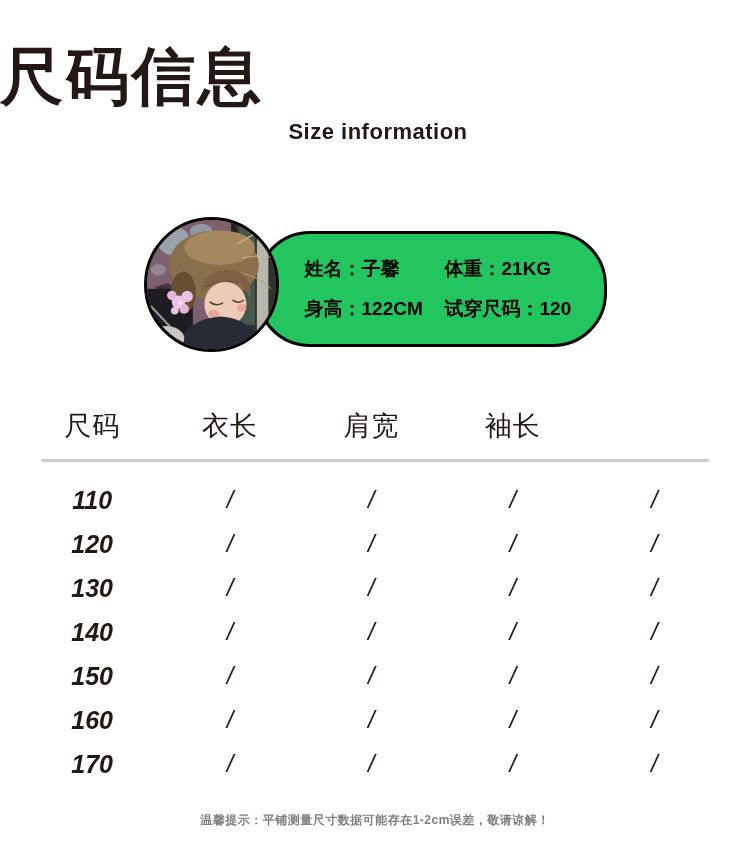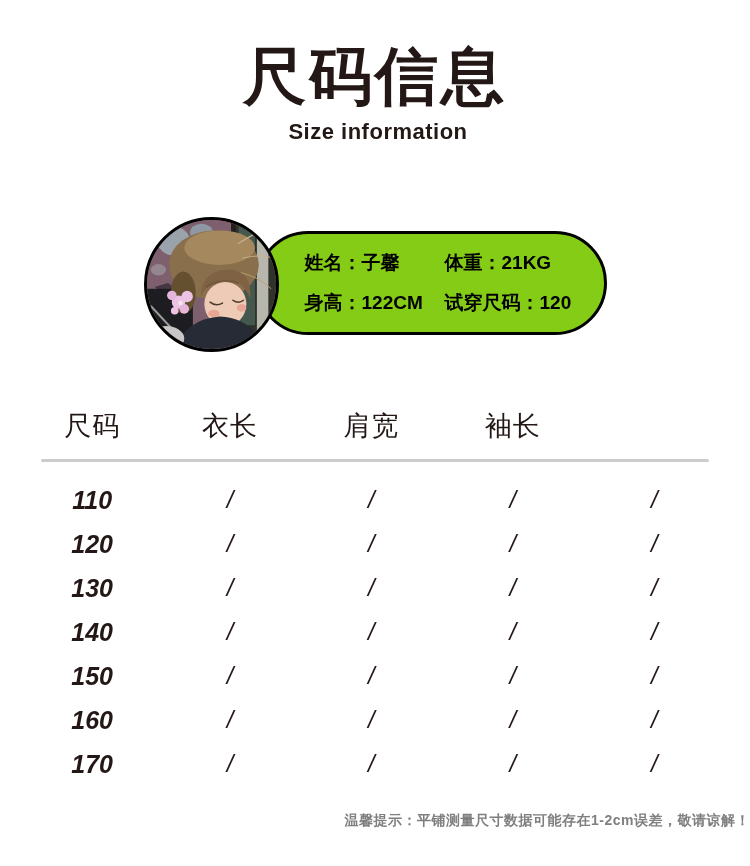--- a/index.html
+++ b/index.html
@@ -10,21 +10,20 @@
     height: 866px;
     margin: 0 auto;
     background: var(--background, #ffffff);
     font-family: "Liberation Sans", "DejaVu Sans", sans-serif;
     color: var(--text, #231815);
     overflow: hidden;
   }
   
   .title {
     padding-top: 42px;
-    text-align: center;
     font-size: 63px;
     line-height: 1.1;
     font-weight: 900;
     letter-spacing: 3px;
     color: var(--text, #231815);
   }
   .subtitle {
     margin-top: 8px;
     text-align: center;
     font-size: 22px;
@@ -38,22 +37,22 @@
     position: relative;
     width: 463px;
     height: 135px;
     margin: 72px auto 0;
   }
   .pill {
     position: absolute;
     left: 112px;
     top: 14px;
     width: 351px;
-    height: 104px;
-    background: #84cc16;
+    height: 116px;
+    background: #22c55e;
     border: 3px solid var(--outline, #000);
     border-radius: 54px;
     z-index: 1;
     display: flex;
     align-items: center;
     padding-left: 46px;
   }
   .fields {
     display: grid;
     grid-template-columns: 140px auto;
@@ -97,22 +96,22 @@
     background: var(--divider, #cccccc);
     border-radius: 2px;
   }
   .tbody { margin-top: 16px; }
   .tr { height: 44px; }
   .td { font-size: 24px; font-weight: 400; color: var(--text, #231815); font-style: italic; }
   .td.size { font-size: 25px; font-weight: 800; }
   
   .footer-note {
     margin-top: 26px;
-    text-align: right;
-    font-size: 14px;
+    text-align: center;
+    font-size: 12px;
     font-weight: 700;
     letter-spacing: 0.5px;
     color: var(--footer-text, #7f7f7f);
   }
 </style>
 </head>
 <body>
 
 <div class="page">
 

